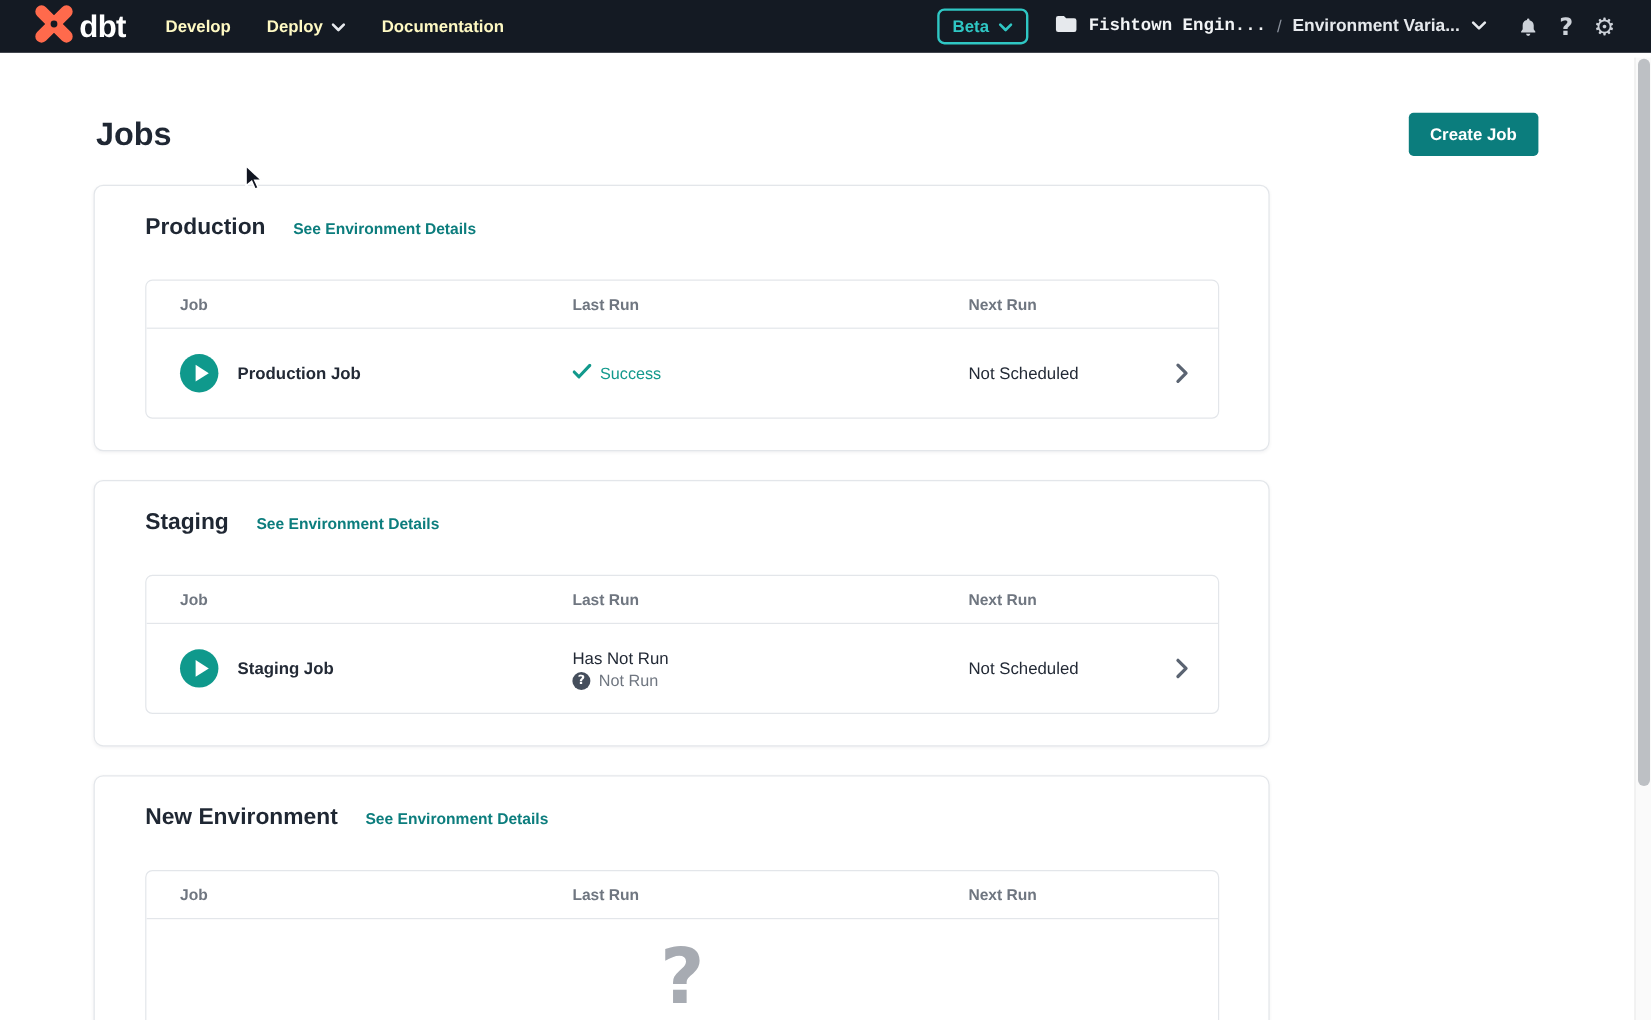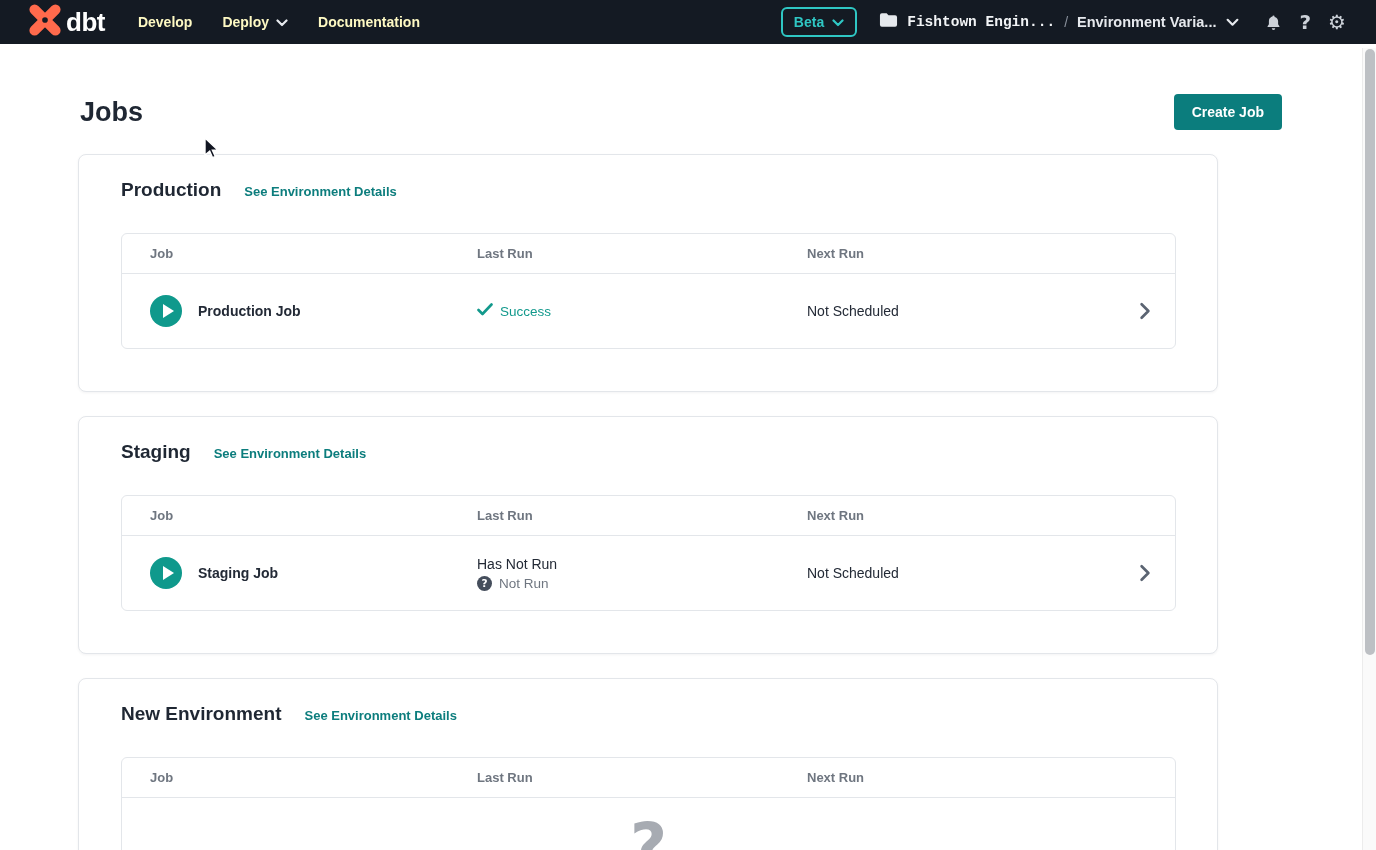--- a/index.html
+++ b/index.html
@@ -29,22 +29,22 @@
   .gear-glyph { font-size:20px; font-family:"DejaVu Sans", sans-serif; }
 
   
   .main { padding:50px 94px 0 78px; }
   .page-head { display:flex; align-items:center; justify-content:space-between; }
   .page-title { font-size:27px; font-weight:bold; color:#1f2733; margin-left:2px; }
   .create-btn { background:#0b7d7d; color:#fff; border:none; border-radius:4px;
     font-size:14px; font-weight:700; padding:10px 18px; height:36px; cursor:pointer;
     font-family:"Liberation Sans", sans-serif; }
 
-  .card { width:1140px; border:1px solid #e3e6ea; border-radius:8px; background:#fff;
-    box-shadow:0 1px 3px rgba(20,26,35,.05); padding:24px 41px 42px 42px; margin-top:24px; }
+  .card { width:980px; border:1px solid #e3e6ea; border-radius:8px; background:#fff;
+    box-shadow:0 1px 3px rgba(20,26,35,.05); padding:24px 41px 26px 42px; margin-top:24px; }
   .card:first-of-type { margin-top:34px; }
   .card-head { display:flex; align-items:baseline; gap:23px; margin-bottom:32px; }
   .env-name { font-size:19px; font-weight:bold; color:#1f2733; }
   .env-link { font-size:13px; font-weight:700; color:#0c7d7d; cursor:pointer; text-decoration:none; }
 
   .jobs-table { border:1px solid #e3e6ea; border-radius:6px; overflow:hidden; }
   .t-head, .t-row { display:grid; grid-template-columns:327px 330px 1fr 60px;
     align-items:center; padding-left:28px; }
   .t-head { height:40px; border-bottom:1px solid #e3e6ea; color:#6f7680;
     font-size:13px; font-weight:600; }

